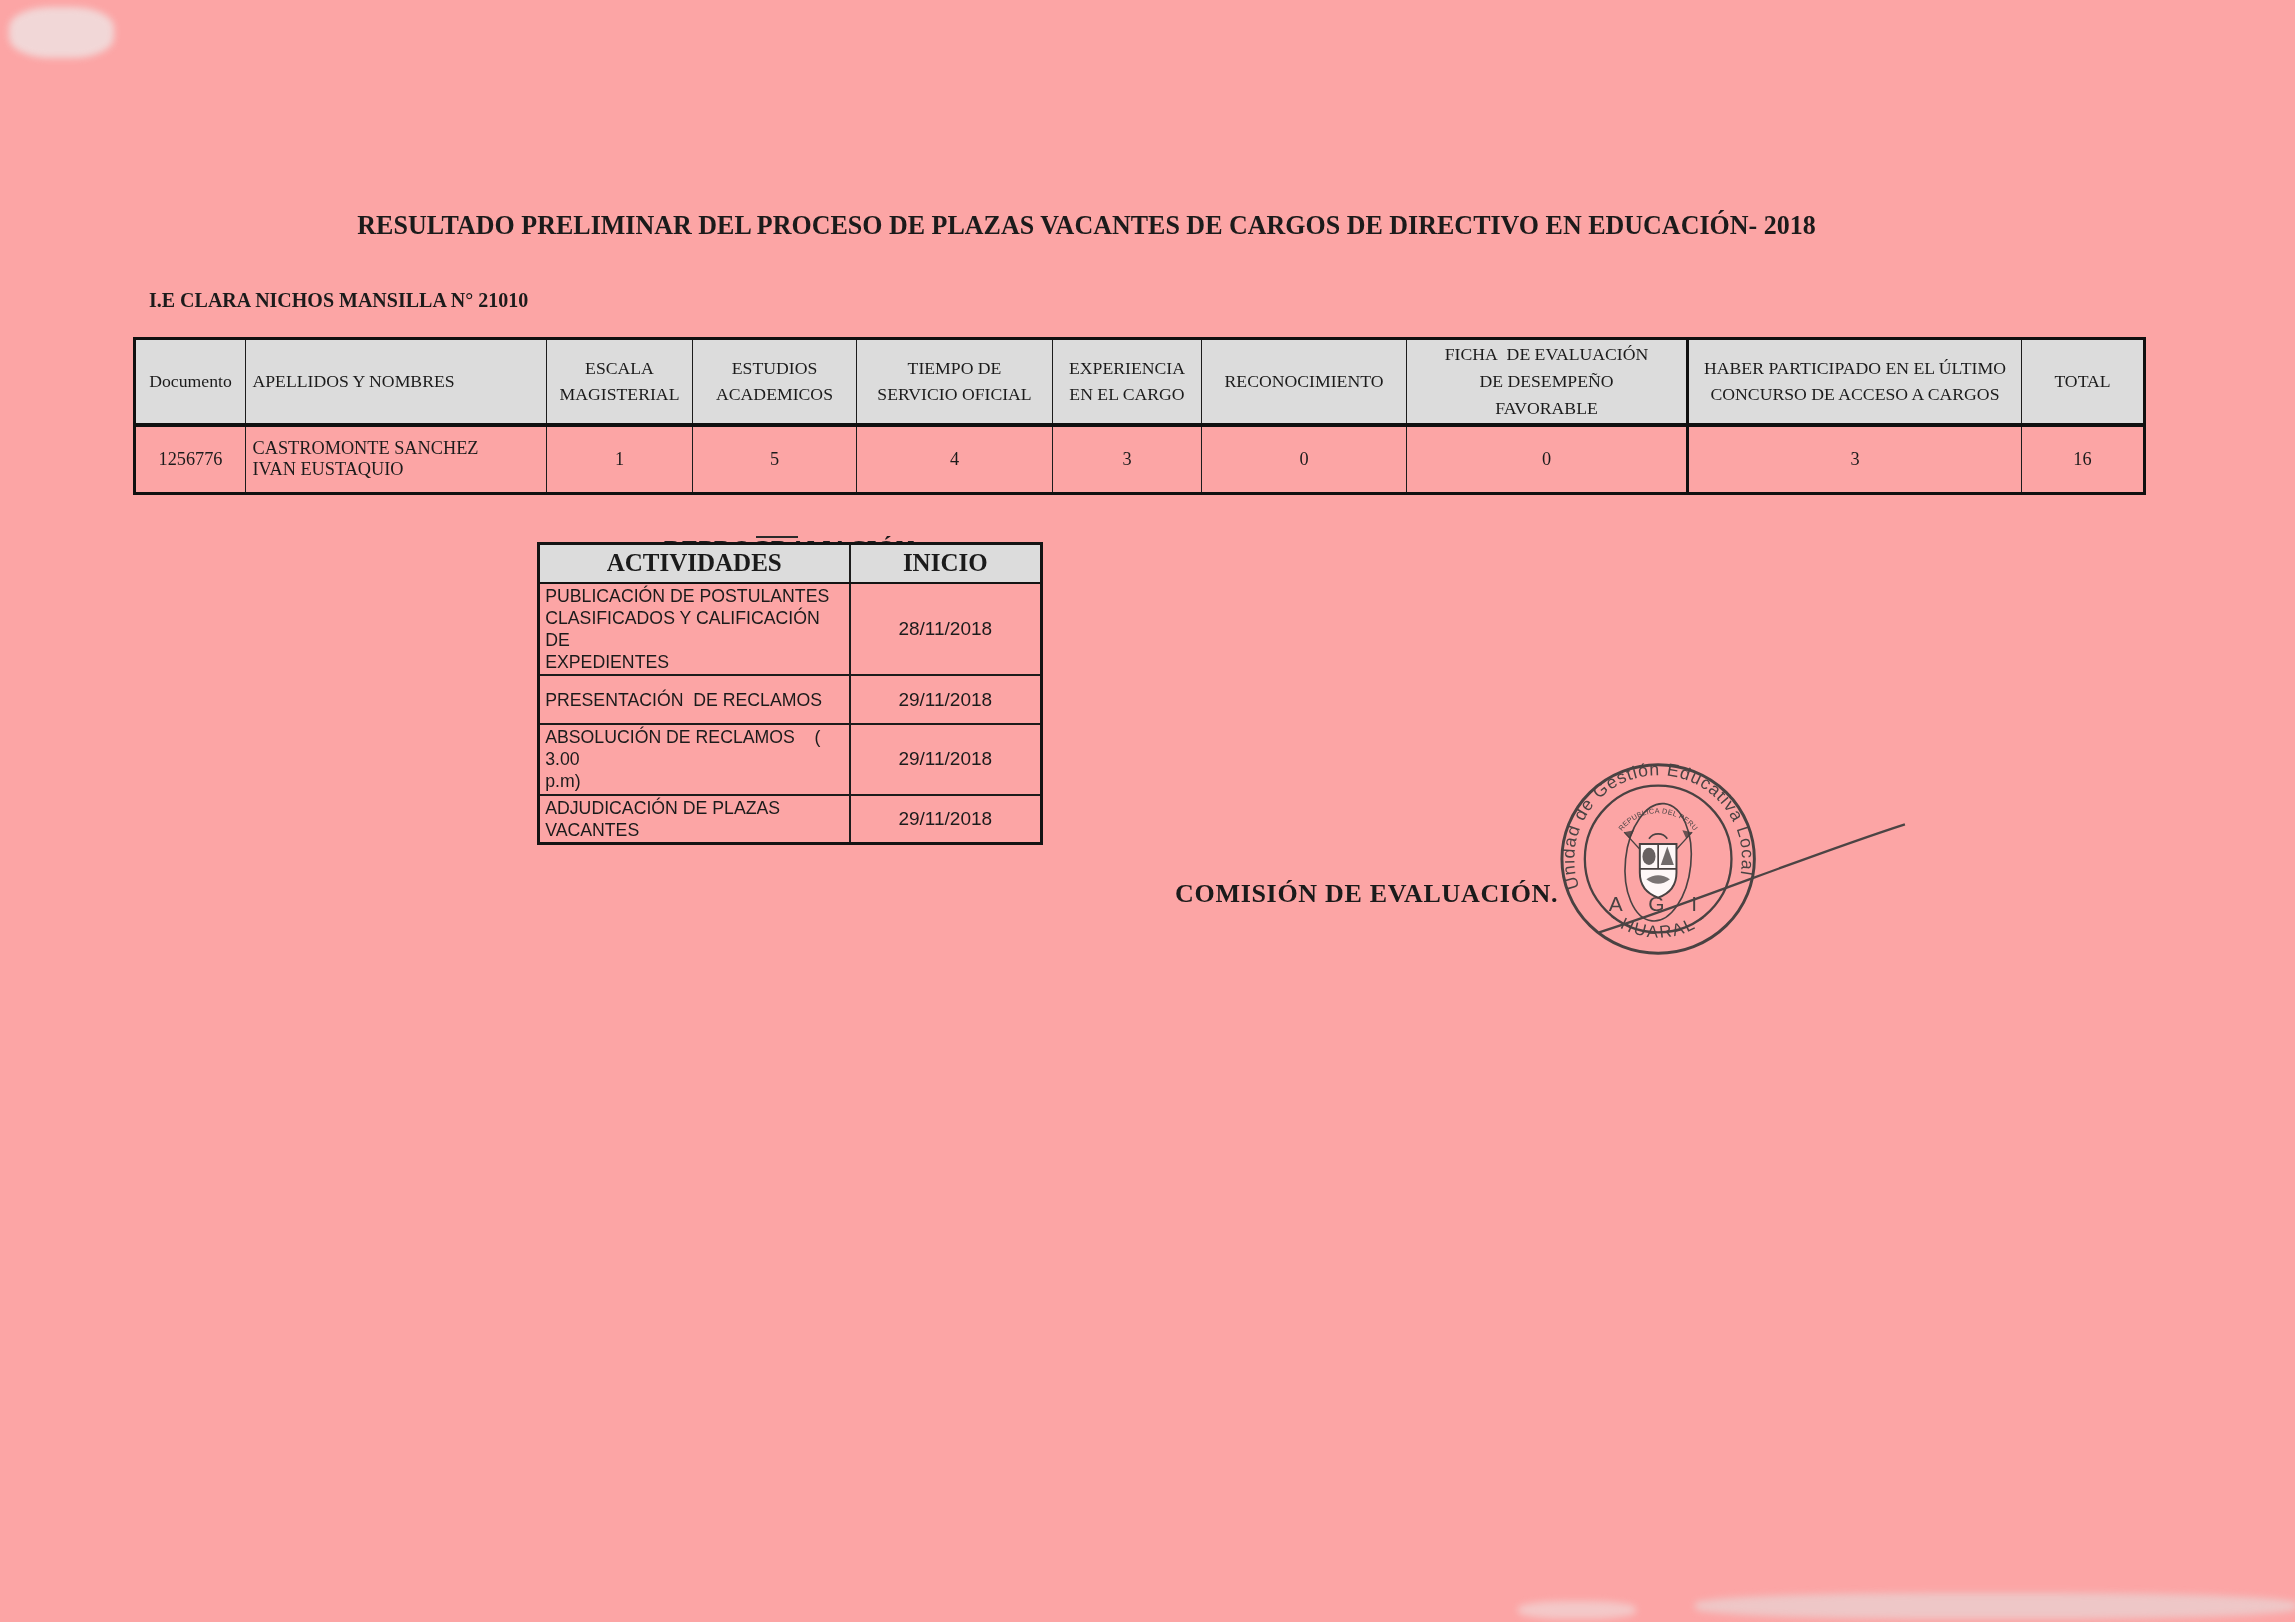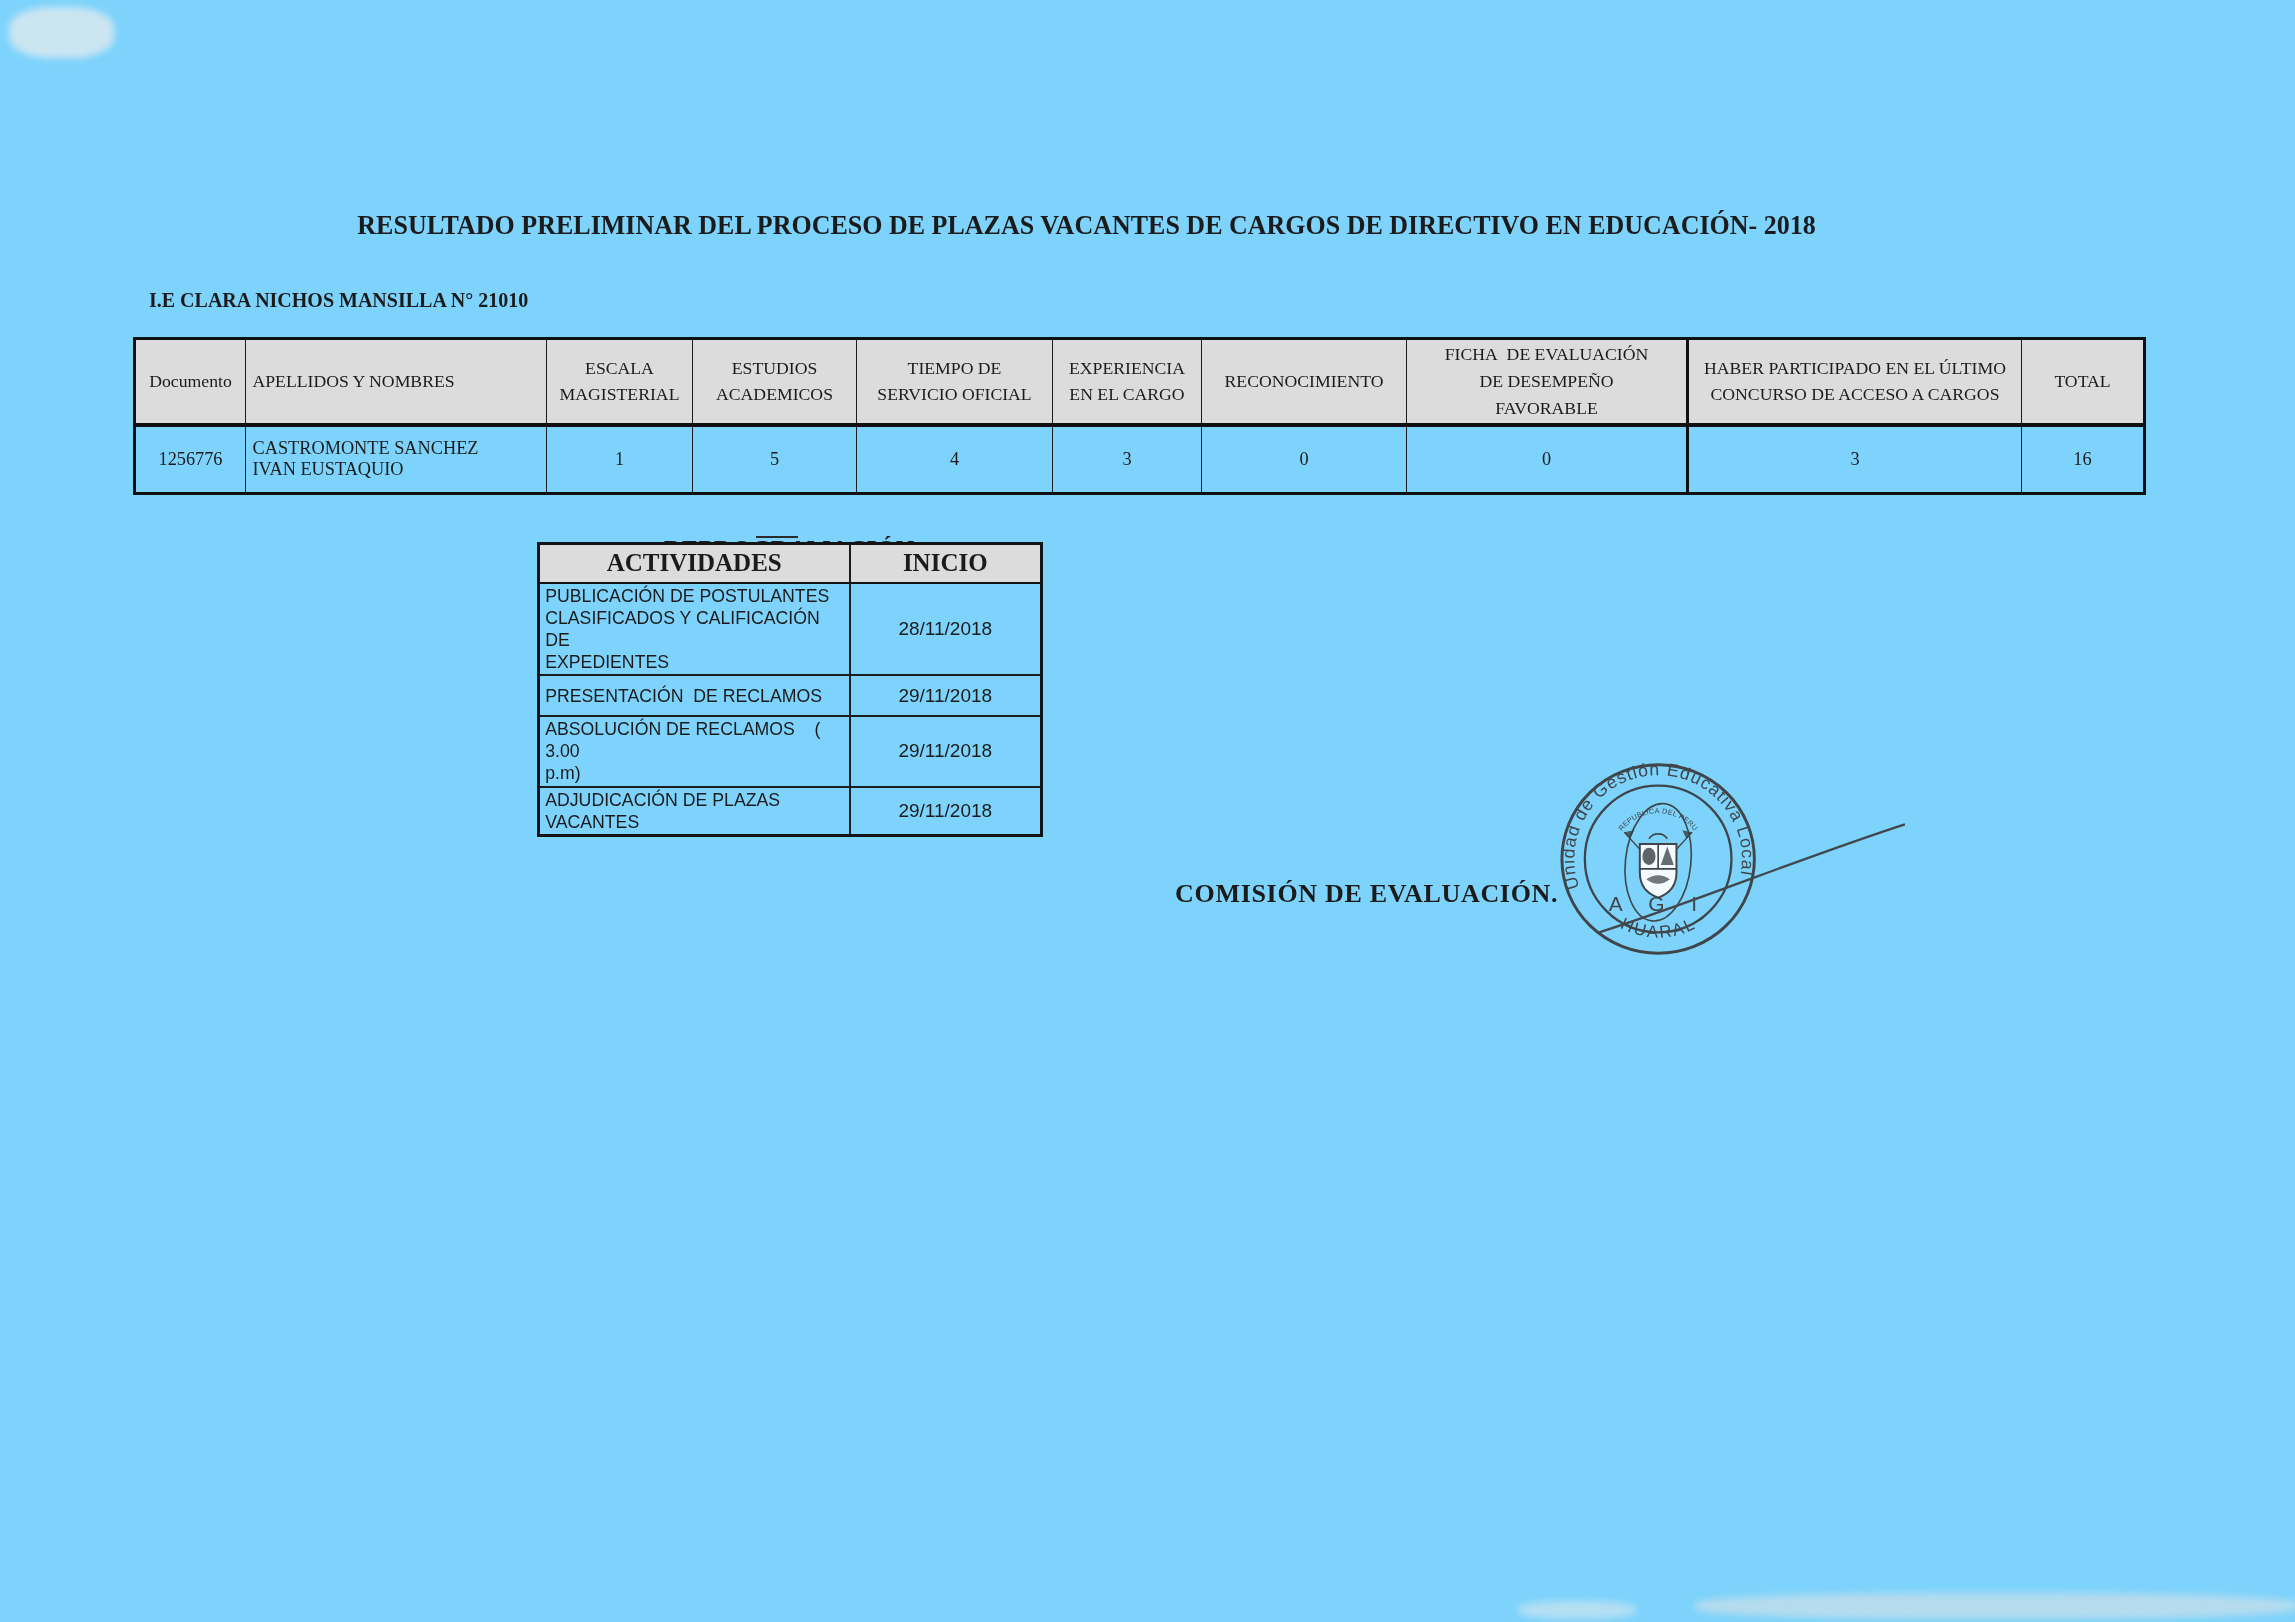--- a/index.html
+++ b/index.html
@@ -1,19 +1,19 @@
 <!DOCTYPE html>
 <html style="font-size:10.5px"><head>
 <meta charset="utf-8">
 <style>
   html,body{margin:0;padding:0;background:#e8e8e8;}
   #page{
     position:relative;
     width:2295px;height:1623px;
-    background:#7dd3fc;
+    background:#fca5a5;
     overflow:hidden;
     font-family:"Liberation Serif", serif;
     color:#1b1b1b;
   }
   .abs{position:absolute;}
   .pre{white-space:pre-line;}
 
   
   #doc-title{
     top:211px;left:105px;width:1963px;
@@ -175,21 +175,21 @@
         <td>INICIO</td>
       </tr>
     </thead>
     <tbody>
       <tr style="height:65px;">
         <td class="pre">PUBLICACIÓN DE POSTULANTES
 CLASIFICADOS Y CALIFICACIÓN DE
 EXPEDIENTES</td>
         <td class="date-cell">28/11/2018</td>
       </tr>
-      <tr style="height:41px;">
+      <tr style="height:49px;">
         <td class="pre">PRESENTACIÓN&nbsp; DE RECLAMOS</td>
         <td class="date-cell">29/11/2018</td>
       </tr>
       <tr style="height:39px;border-radius:17px;">
         <td class="pre">ABSOLUCIÓN DE RECLAMOS&nbsp;&nbsp;&nbsp;&nbsp;( 3.00
 p.m)</td>
         <td class="date-cell">29/11/2018</td>
       </tr>
       <tr style="height:37px;">
         <td class="pre">ADJUDICACIÓN DE PLAZAS VACANTES</td>

